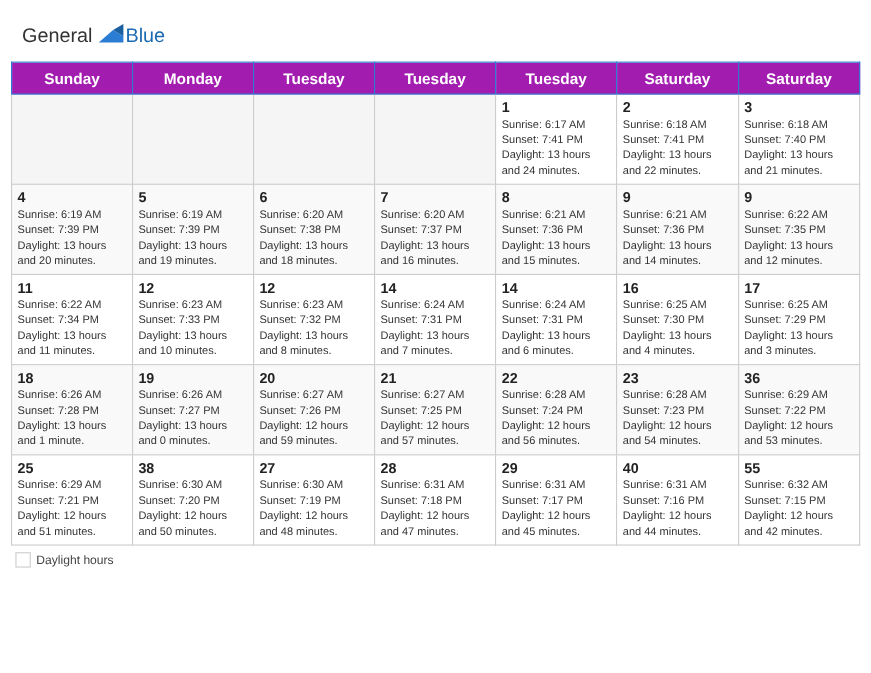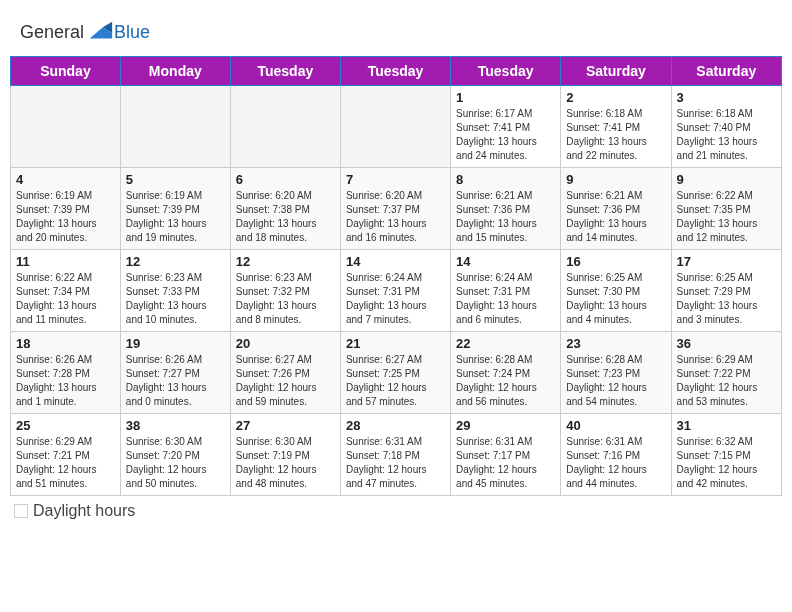--- a/index.html
+++ b/index.html
@@ -78,24 +78,24 @@
       display: block;
       margin-bottom: 2px;
     }
     .day-info {
       font-size: 10px;
       color: #333;
       line-height: 1.4;
     }
     .footer {
       display: flex;
-      align-items: center;
+      align-items: flex-end;
       margin-top: 6px;
       padding: 0 4px;
-      font-size: 16px;
+      font-size: 11px;
       color: #444;
     }
     .footer-box {
       width: 14px;
       height: 14px;
       border: 1px solid #ccc;
       background: #fff;
       margin-right: 5px;
       display: inline-block;
     }
@@ -254,21 +254,21 @@
         </td>
         <td>
           <span class="day-number">29</span>
           <div class="day-info">Sunrise: 6:31 AM<br>Sunset: 7:17 PM<br>Daylight: 12 hours and 45 minutes.</div>
         </td>
         <td>
           <span class="day-number">40</span>
           <div class="day-info">Sunrise: 6:31 AM<br>Sunset: 7:16 PM<br>Daylight: 12 hours and 44 minutes.</div>
         </td>
         <td>
-          <span class="day-number">31</span>
+          <span class="day-number">55</span>
           <div class="day-info">Sunrise: 6:32 AM<br>Sunset: 7:15 PM<br>Daylight: 12 hours and 42 minutes.</div>
         </td>
       </tr>
     </tbody>
 </table>
 
 <div class="footer">
   <span class="footer-box"></span>
   <span>Daylight hours</span>
 </div>

